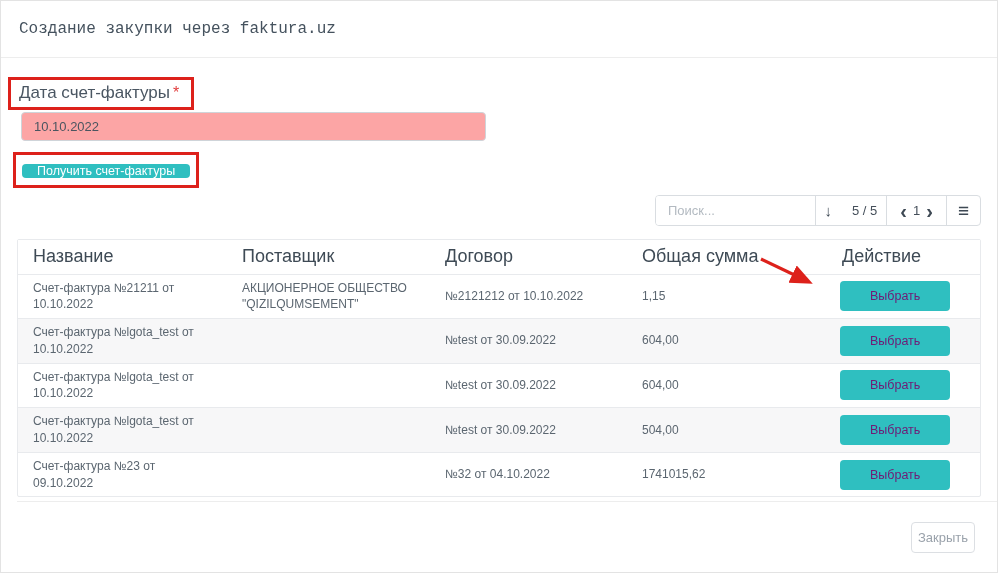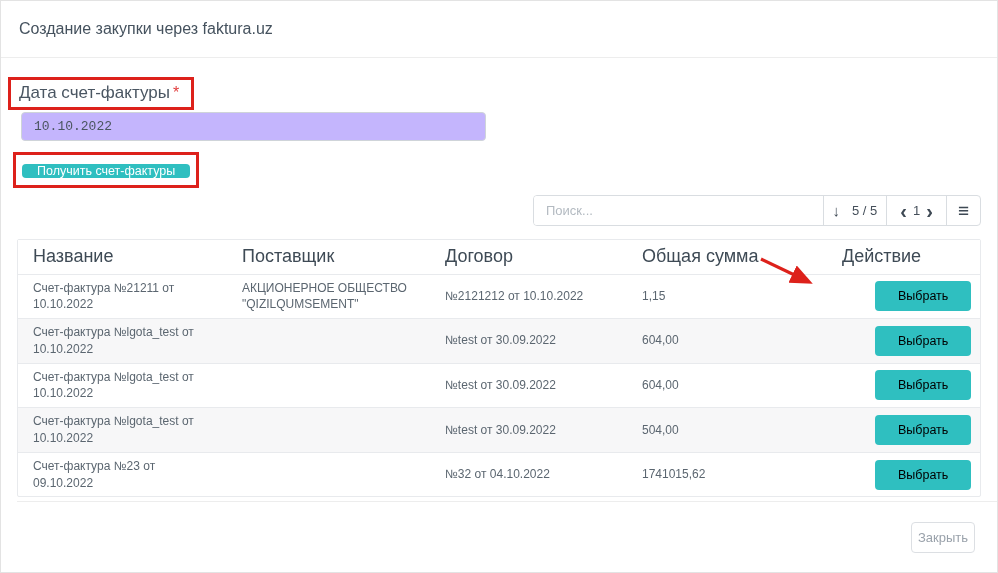--- a/index.html
+++ b/index.html
@@ -10,61 +10,61 @@
     color:#4a5560;
   }
   .modal {
     position:relative; width:998px; height:573px;
     background:#fff; border:1px solid #e3e3e3; overflow:hidden;
   }
   .modal-header {
     height:57px; display:flex; align-items:center;
     padding:0 18px; border-bottom:1px solid #ededed;
   }
-  .modal-title { font-size:16px; color:#45525e; font-weight:400; }
+  .modal-title { font-size:16px; color:#45525e; font-weight:400;font-family:Liberation Mono, monospace; }
 
   .content { padding:19px 16px 0 16px; }
 
   
   .ann-box { border:3px solid #dd211b; }
   .label-box { display:inline-block; margin-left:-9px; padding:3px 12px 4px 8px; }
   .field-label { font-size:17px; color:#4a5662; }
   .required { color:#e03d3d; margin-left:3px; }
 
   .date-input {
     display:block; margin:2px 0 0 4px; width:465px; height:29px;
     border:1px solid #cfd4d9; border-radius:4px; padding:8px 12px;
-    font-size:13px; color:#4b5560; font-family:Liberation Mono, monospace;
-    outline:none; background:#c4b5fd;
+    font-size:13px; color:#4b5560; font-family:Liberation Sans, sans-serif;
+    outline:none; background:#fca5a5;
   }
 
   .button-box { display:inline-block; margin:11px 0 0 -4px; padding:6px; }
   .fetch-btn {
     background:#2fbfc0; color:#fff; border:none; border-radius:4px;
     padding:0 15px; font-size:12.5px; cursor:pointer;
     font-family:"Liberation Sans", sans-serif;
   }
 
   
   .toolbar { display:flex; justify-content:flex-end; margin-top:7px; }
   .toolbar-group {
-    width:448px; height:31px; border:1px solid #d9dde1; border-radius:4px;
+    width:326px; height:31px; border:1px solid #d9dde1; border-radius:4px;
     display:flex; align-items:stretch; background:#fff; overflow:hidden;
   }
   .search-input {
     flex:1; border:none; outline:none; padding:0 12px; font-size:13px;
     color:#4b5560; font-family:"Liberation Sans", sans-serif; min-width:0;
   }
   .search-input::placeholder { color:#b3bac1; }
   .tb-seg {
     display:flex; align-items:center; border-left:1px solid #d9dde1;
     padding:0 9px; font-size:13px; color:#454f5a; white-space:nowrap;
   }
   .tb-icon { font-size:15px; color:#3e4954; line-height:1; }
-  .count-text { margin-left:12px; }
+  .count-text { margin-left:20px; }
   .pg-chevron { font-size:20px; line-height:1; color:#3e4954; padding:0 4px; cursor:pointer; font-weight:700; }
   .pg-num { font-size:13px; color:#454f5a; padding:0 2px; }
   .menu-seg { padding:0 11px; cursor:pointer; }
   .menu-icon { font-size:19px; font-weight:700; color:#3e4954; line-height:1; }
 
   
   .table-wrap { margin-top:13px; border:1px solid #e8eaed; border-radius:2px; }
   table { width:100%; border-collapse:collapse; table-layout:fixed; }
   col.c1{width:209px;} col.c2{width:203px;} col.c3{width:197px;} col.c4{width:200px;}
   thead th {
@@ -74,24 +74,23 @@
   }
   tbody tr { height:43px; }
   tbody tr:nth-child(even) { background:#f7f7f8; }
   tbody tr + tr td { border-top:1px solid #e8eaed; }
   tbody td {
     padding:5px 14px 5px 15px; font-size:12px; color:#5b6670;
     line-height:1.4; vertical-align:middle; word-wrap:break-word;
   }
   td.action-cell { padding-left:13px; }
   .select-btn {
-    background:#2fbfc0; color:#000000; border:none; border-radius:4px;
-    padding:8px 23px; font-size:12.5px; cursor:pointer;
-    font-family:"Liberation Sans", sans-serif;
-    margin-left:35px;
+    background:#2fbfc0; color:#701a75; border:none; border-radius:4px;
+    padding:8px 30px; font-size:12.5px; cursor:pointer;
+    font-family:"Liberation Sans", sans-serif;
   }
 
   
   .arrow-svg { position:absolute; left:756px; top:252px; pointer-events:none; }
 
   .modal-footer {
     position:absolute; left:16px; right:0; bottom:0; height:71px;
     border-top:1px solid #ededed; display:flex; align-items:center;
     justify-content:flex-end; padding-right:22px; background:#fff;
   }

